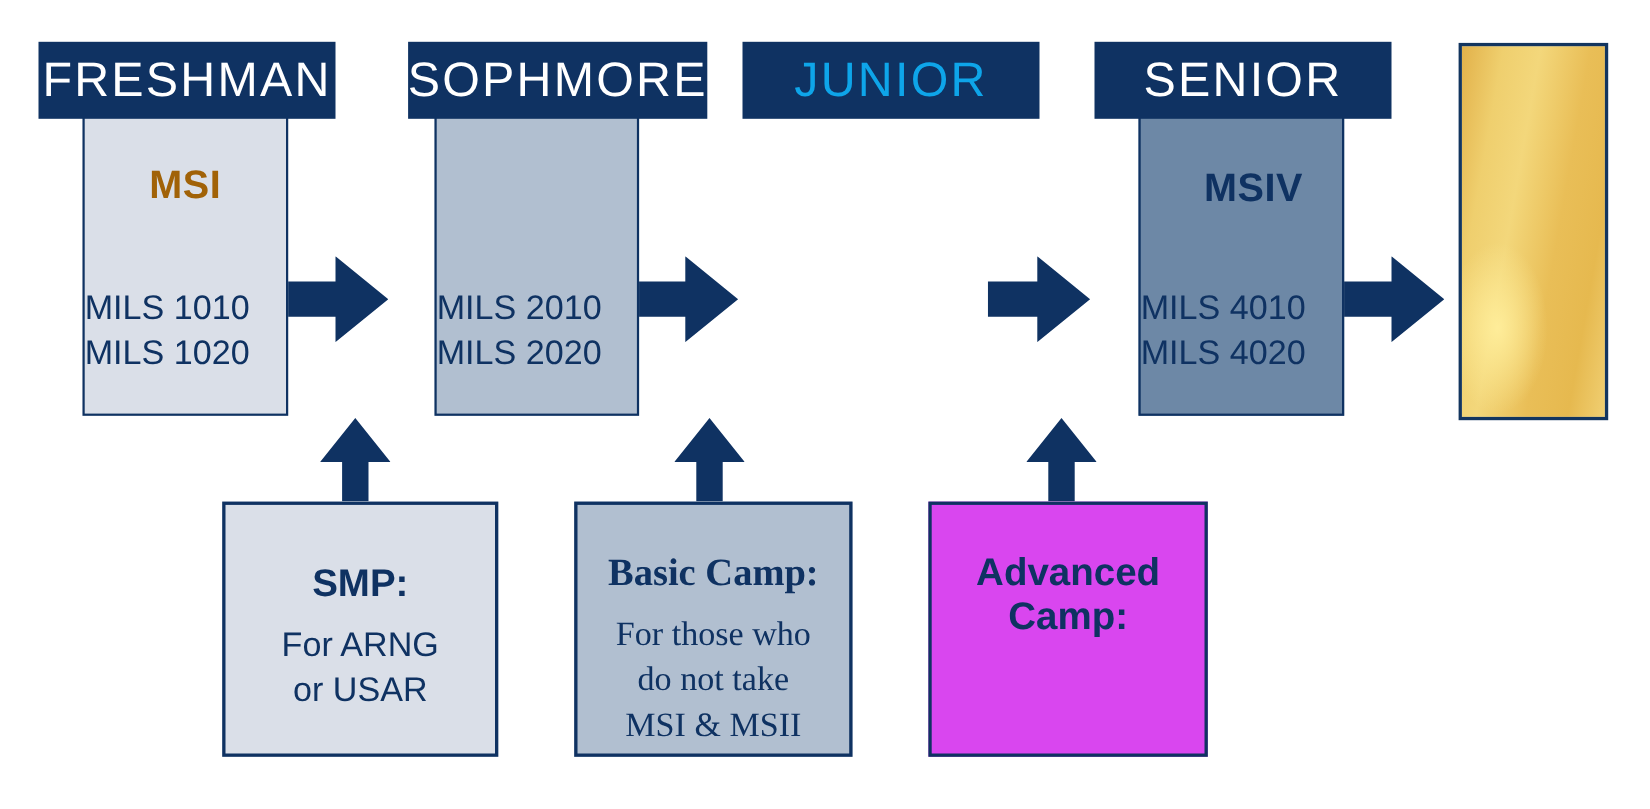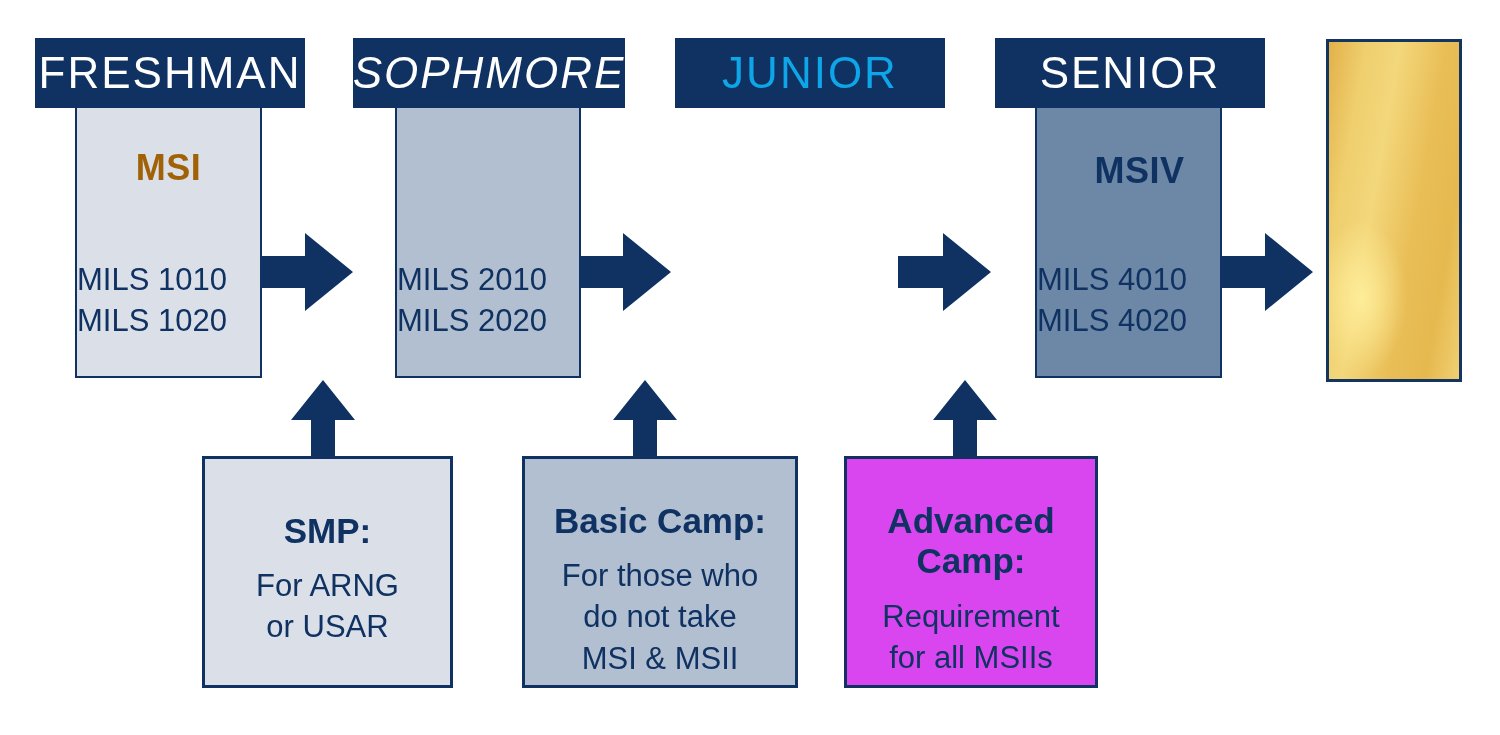--- a/index.html
+++ b/index.html
@@ -9,21 +9,21 @@
   }
   .abs{position:absolute;box-sizing:border-box;}
 
   
   .stage-header{
     height:70px;top:38px;z-index:3;
     display:flex;align-items:center;justify-content:center;
     font-size:44px;font-weight:400;letter-spacing:2px;color:#fff;
   }
   .hdr-1{left:35px;width:270px;}
-  .hdr-2{left:353px;width:272px;font-style:italic;}
+  .hdr-2{left:371px;width:272px;}
   .hdr-3{left:675px;width:270px;}
   .hdr-4{left:995px;width:270px;}
 
   
   .stage-box{
     top:104px;height:274px;z-index:2;
     border:2px solid #0f3262;
   }
   .box-1{left:75px;width:187px;}
   .box-2{left:395px;width:186px;}
@@ -53,21 +53,21 @@
   .va-2{left:613px;}
   .va-3{left:933px;}
 
   
   .bottom-box{
     top:456px;height:232px;border:3px solid #0f3262;
     display:flex;flex-direction:column;align-items:center;
     padding:42px 8px 0 8px;
   }
   .bb-1{left:202px;width:251px;}
-  .bb-2{left:522px;width:276px;}
+  .bb-2{left:522px;width:253px;font-family:Liberation Serif, serif;}
   .bb-3{left:844px;width:254px;}
   .bottom-title{
     text-align:center;font-size:35px;font-weight:700;line-height:1.15;
   }
   .bottom-body{
     margin-top:14px;text-align:center;font-size:31px;line-height:1.33;
     white-space:pre-line;
   }
 
   
@@ -154,19 +154,17 @@
 
   <div class="abs bottom-box bb-2" style="background: rgb(177, 191, 208); border-color: rgb(15, 50, 98);">
     <div class="bottom-title" style="color: rgb(15, 50, 98);">Basic Camp:</div>
     <div class="bottom-body" style="color: rgb(15, 50, 98);">For those who
 do not take
 MSI &amp; MSII</div>
   </div>
 
   <div class="abs bottom-box bb-3" style="background: #d946ef; border-color: rgb(15, 50, 98);">
     <div class="bottom-title" style="color: rgb(15, 50, 98);">Advanced Camp:</div>
-    <div class="bottom-body" style="color: rgb(15, 50, 98);">Requirement
-for all MSIIs</div>
   </div>
 
   <div class="abs gold-bar"></div>
 
 </div>
 
 </body></html>

